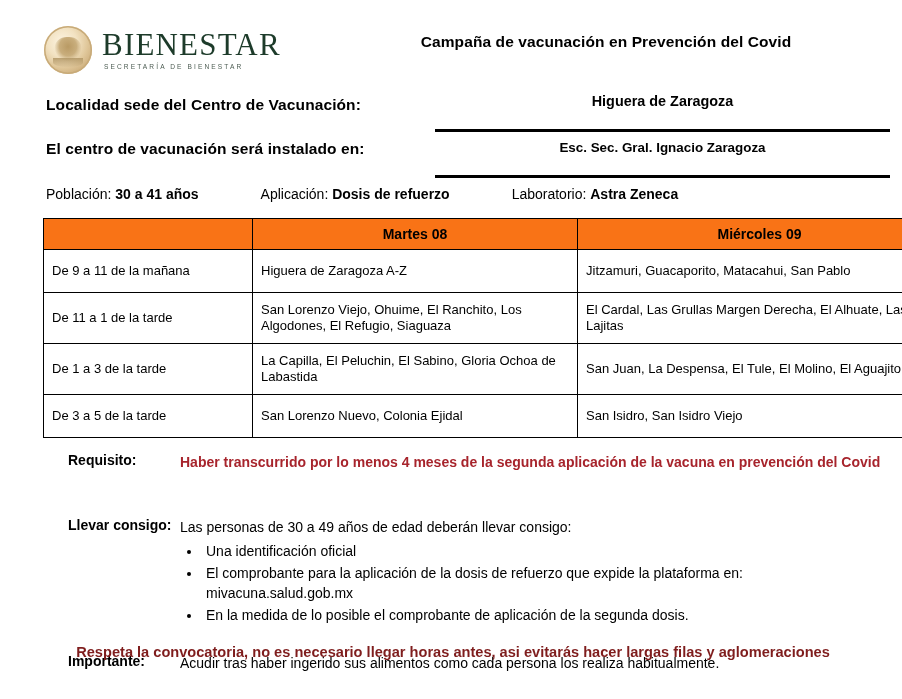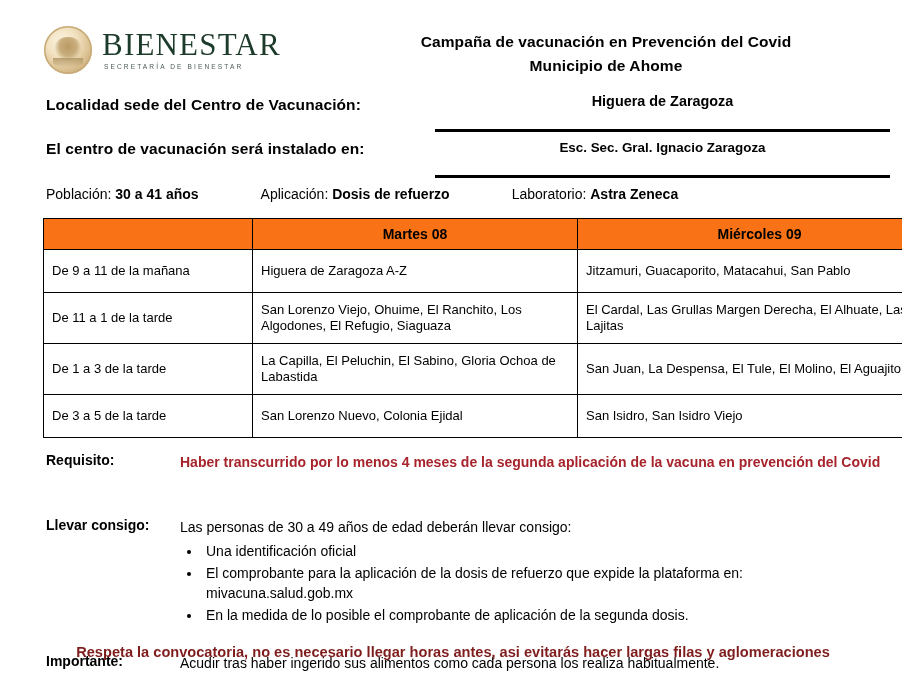--- a/index.html
+++ b/index.html
@@ -177,21 +177,21 @@
   
   .notes { position: absolute; left: 0; top: 452px; width: 902px; }
   .note-row {
     position: relative;
     display: flex;
     align-items: flex-start;
   }
   .note-label {
     width: 180px;
     flex: 0 0 180px;
-    padding-left: 46px;
+    padding-left: 68px;
     box-sizing: border-box;
     font-size: 14px;
     font-weight: bold;
   }
   .note-body { flex: 1; padding-right: 16px; }
   .note-red {
     color: #a7242c;
     font-size: 14px;
     font-weight: bold;
     line-height: 21px;
@@ -232,21 +232,20 @@
   <div class="logo-wrap">
     <div class="seal"></div>
     <div class="brand">
       <div class="brand-main">BIENESTAR</div>
       <div class="brand-sub">SECRETARÍA DE BIENESTAR</div>
     </div>
   </div>
 
   <div class="title-block">
     <div class="title-line">Campaña de vacunación en Prevención del Covid</div>
-    <div class="title-line">Municipio de Ahome</div>
   </div>
 
 </div>
 
 <div class="field-row">
   <div class="field-label">Localidad sede del Centro de Vacunación:</div>
   <div class="field-value-wrap">
     <span class="field-value">Higuera de Zaragoza</span>
   </div>
 </div>

